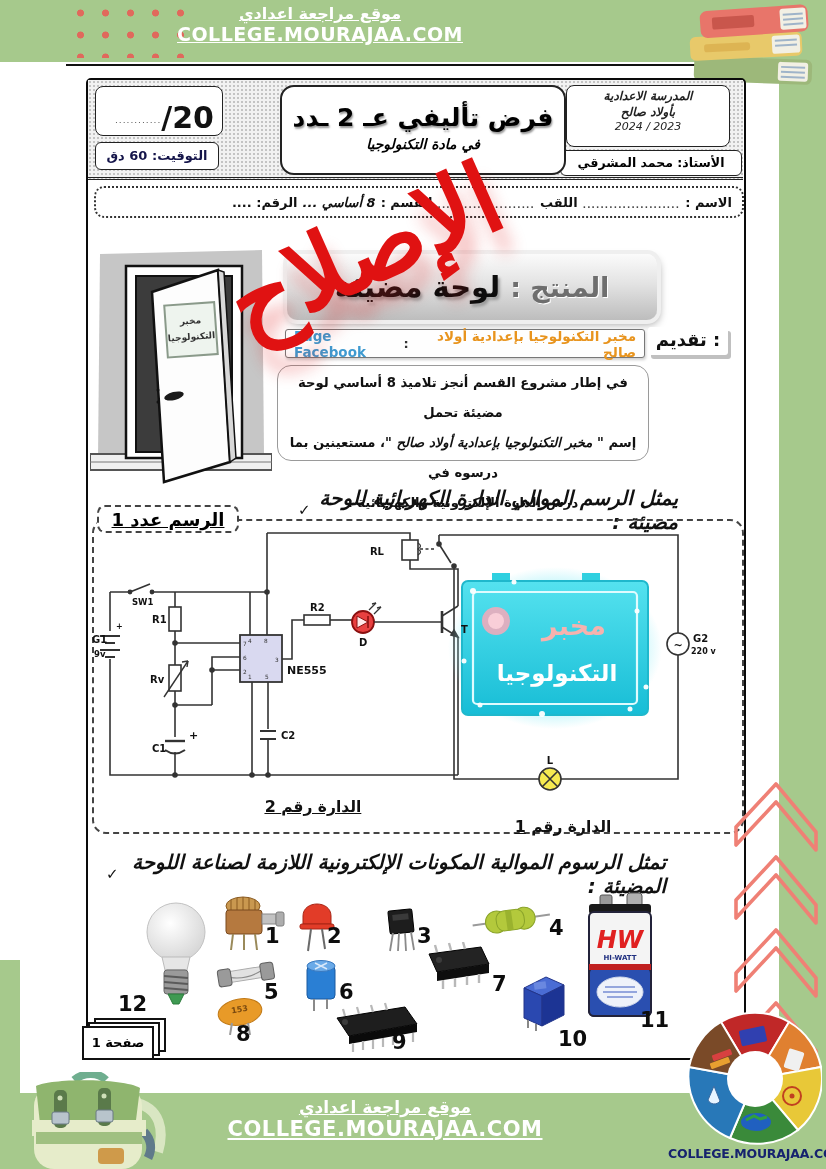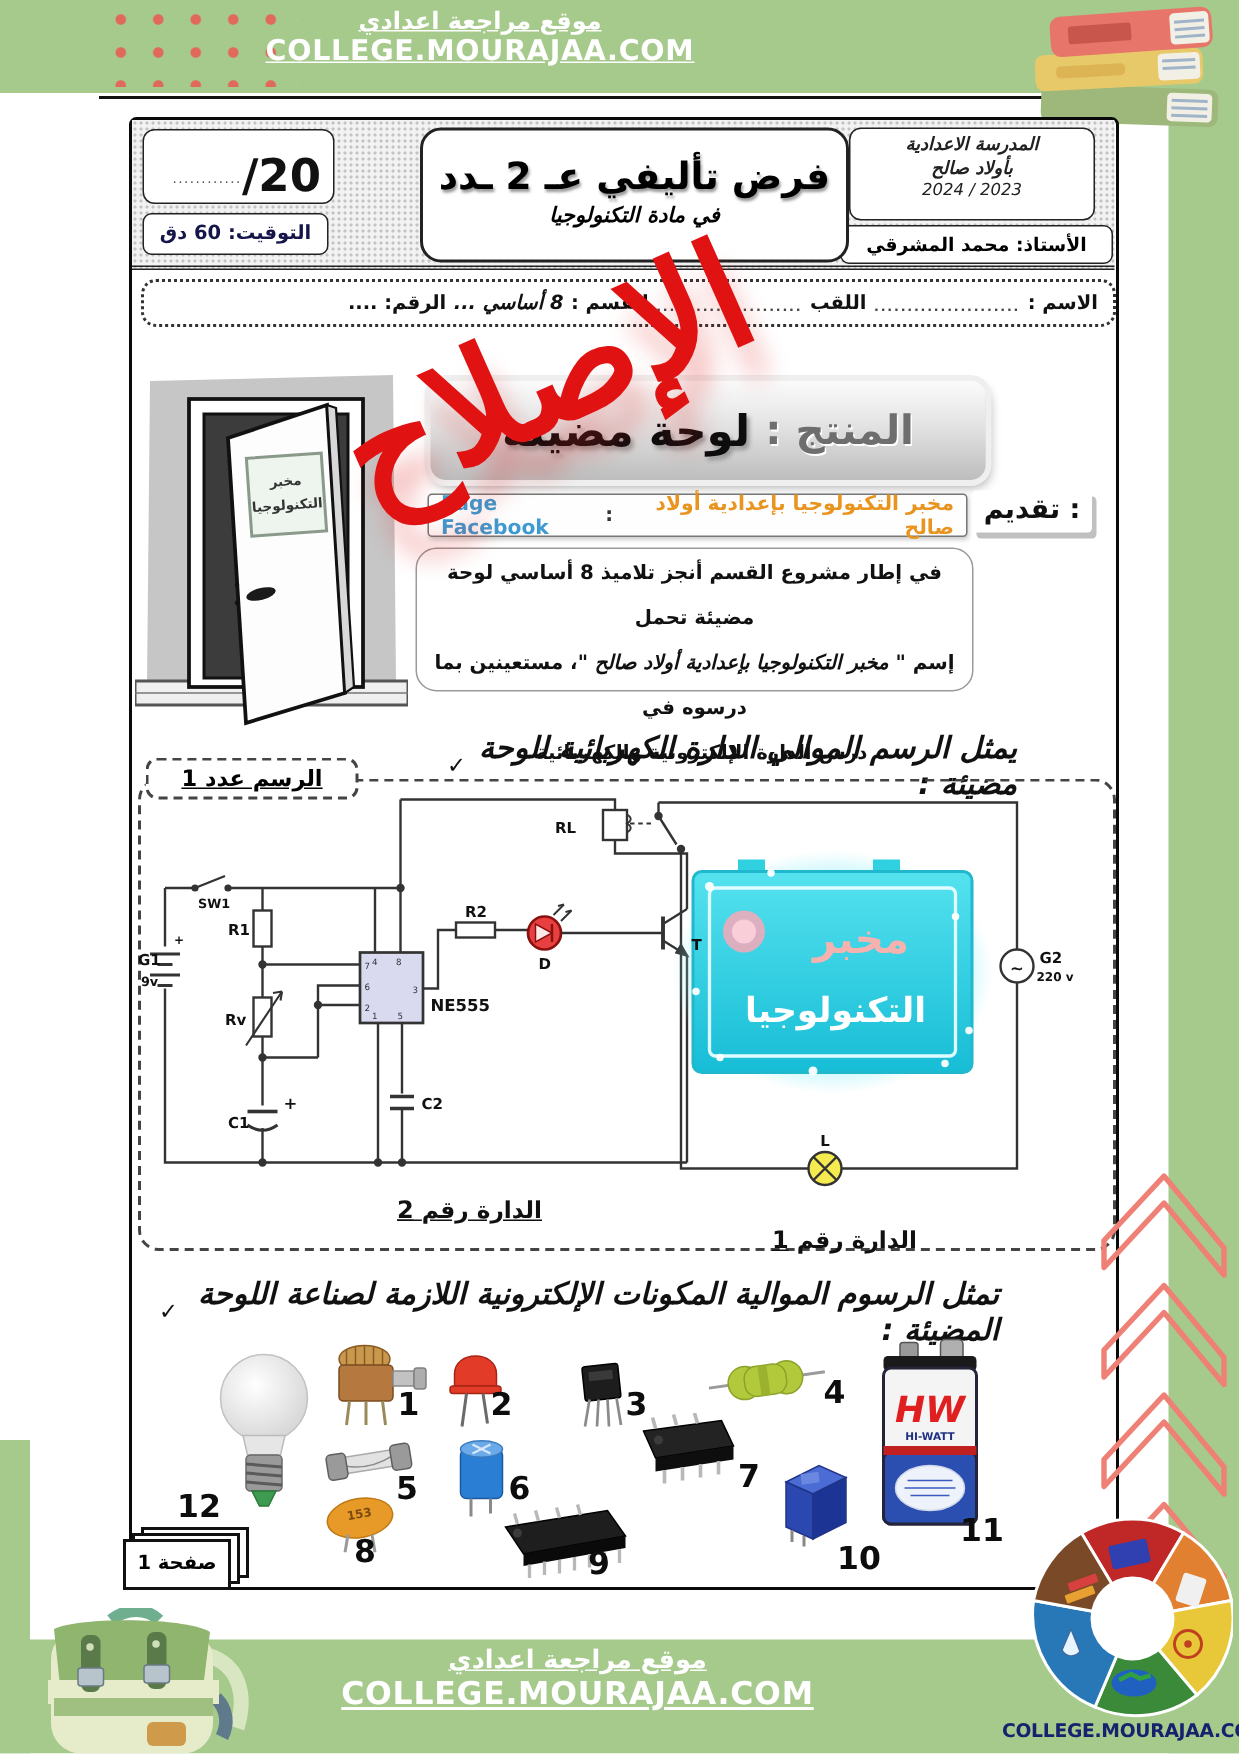--- a/index.html
+++ b/index.html
@@ -78,21 +78,21 @@
     border-radius:14px; background:#fff; direction:rtl; text-align:center; font-size:13.2px;
     font-weight:800; color:#111; line-height:30px; padding-top:2px; }
 
   .checkline { display:flex; align-items:center; gap:8px; }
   .checkmark { font-size:15px; font-weight:900; color:#111; }
   .checktext { direction:rtl; font-size:20px; font-weight:800; font-style:italic; color:#111; }
   .check1 { left:210px; top:406px; width:380px; }
   .check2 { left:18px; top:770px; width:560px; }
 
   .figlabel { left:9px; top:425px; width:142px; height:28px; border:2px dashed #444; border-radius:8px;
-    background:#fff; text-align:center; font-size:15px; font-weight:900; text-decoration:underline;
+    background:#fff; text-align:center; font-size:18px; font-weight:900; text-decoration:underline;
     line-height:25px; z-index:5; }
   .dashbox { left:4px; top:439px; width:652px; height:315px; border:2px dashed #444; border-radius:14px; }
 
   .circ-cap { font-size:15.5px; font-weight:800; direction:rtl; text-align:center; color:#111; }
   .circ-num { font-size:16px; font-weight:900; text-decoration:underline; }
 
   .cnum { font-size:21px; font-weight:800; color:#0d0d0d; }
 
   .page-icon { left:-6px; top:938px; width:86px; height:44px; z-index:8; }
   .pg { position:absolute; background:#fff; border:2px solid #111; width:72px; height:34px; }

